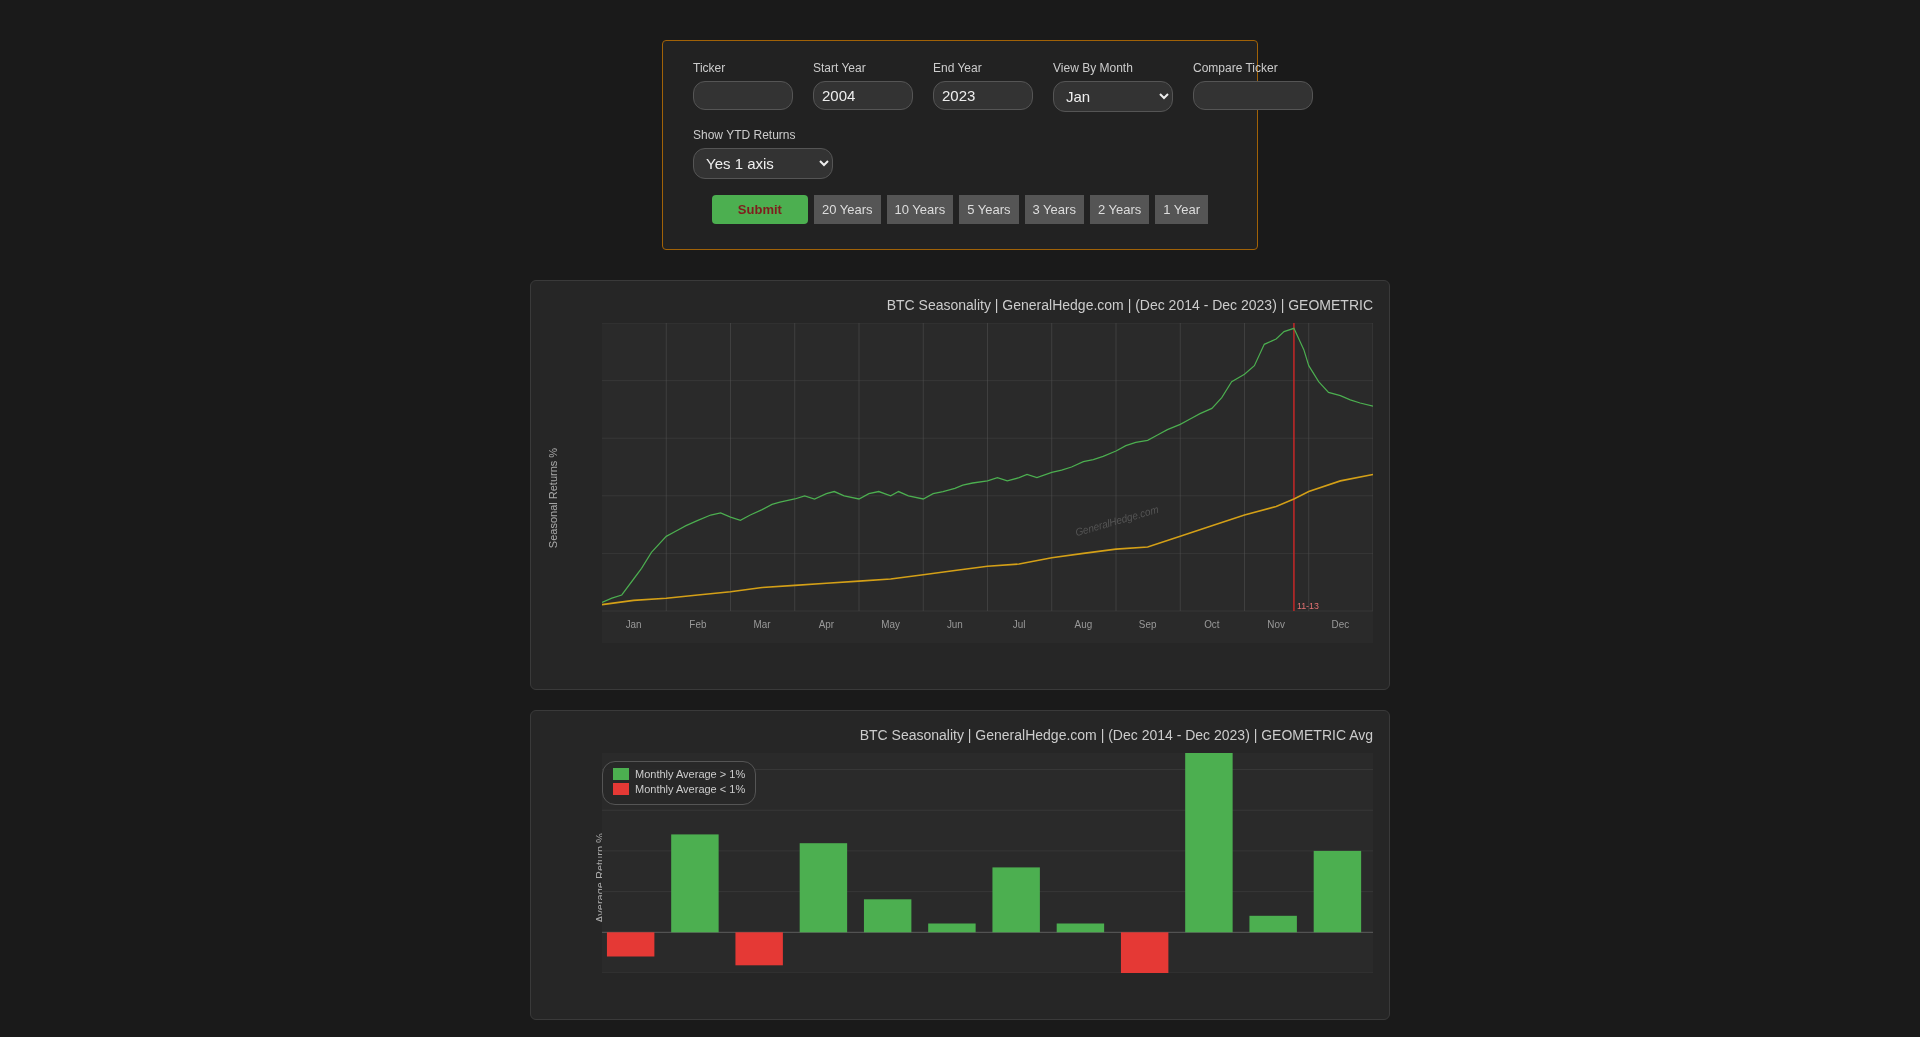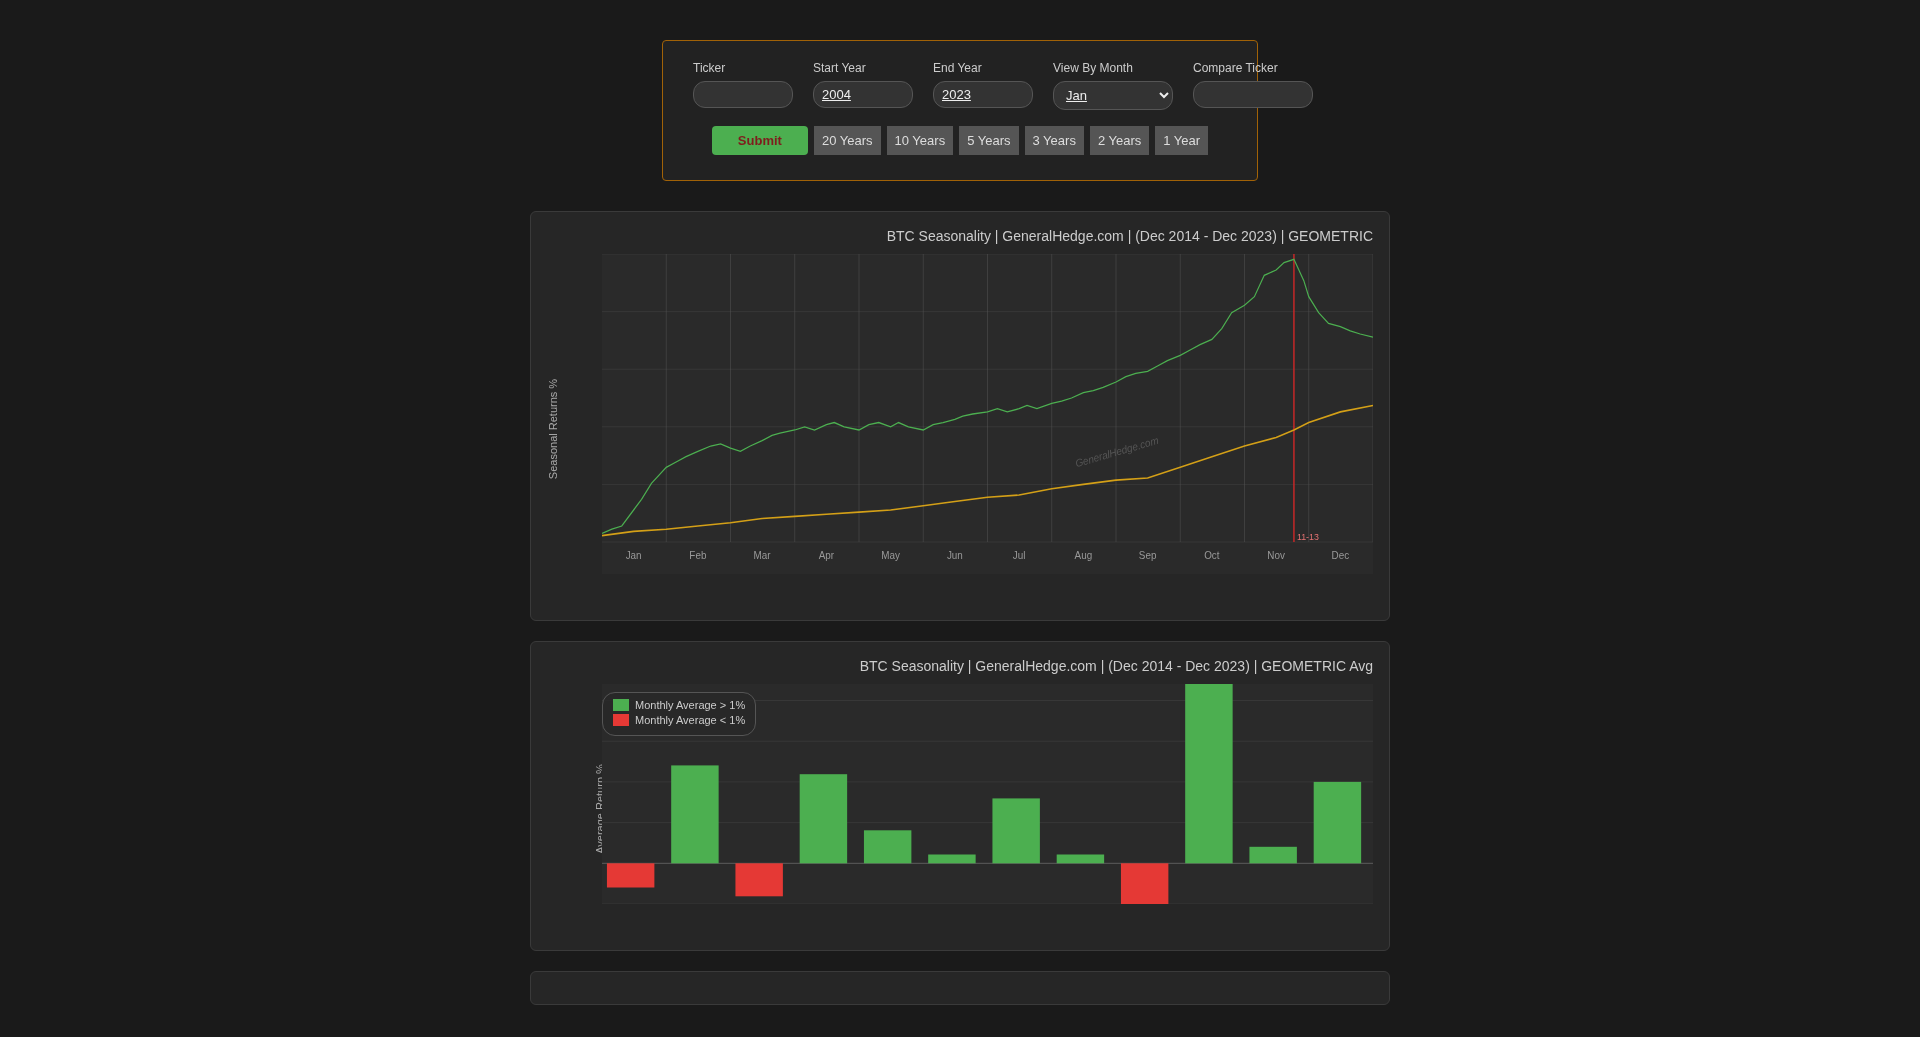--- a/index.html
+++ b/index.html
@@ -37,23 +37,22 @@
     .form-group label {
       color: #ccc;
       font-size: 12px;
     }
 
     .form-group input, .form-group select {
       background-color: #333;
       border: 1px solid #555;
       border-radius: 12px;
       color: #eee;
-      font-size: 13px;
+      font-size: 15px;
       padding: 5px 8px;
-      text-decoration: underline;
     }
 
     .ticker-input { width: 100px; }
     .year-input { width: 100px; }
     .month-select { width: 120px; }
     .compare-input { width: 120px; }
 
     .ytd-row {
       margin-bottom: 16px;
     }
@@ -187,20 +186,30 @@
           <option>May</option><option>Jun</option><option>Jul</option><option>Aug</option>
           <option>Sep</option><option>Oct</option><option>Nov</option><option>Dec</option>
         </select>
       </div>
       <div class="form-group">
         <label>Compare Ticker</label>
         <input type="text" class="compare-input" style="">
       </div>
     </div>
 
+    <div class="ytd-row">
+      <div class="form-group">
+        <label>Show YTD Returns</label>
+        <select class="ytd-select">
+          <option>Yes 1 axis</option>
+          <option>Yes 2 axis</option>
+          <option>No</option>
+        </select>
+      </div>
+    </div>
 
     <div class="buttons-row">
       <button class="btn-submit">Submit</button>
       <button class="btn-years">20 Years</button>
       <button class="btn-years">10 Years</button>
       <button class="btn-years">5 Years</button>
       <button class="btn-years">3 Years</button>
       <button class="btn-years">2 Years</button>
       <button class="btn-years">1 Year</button>
     </div>

